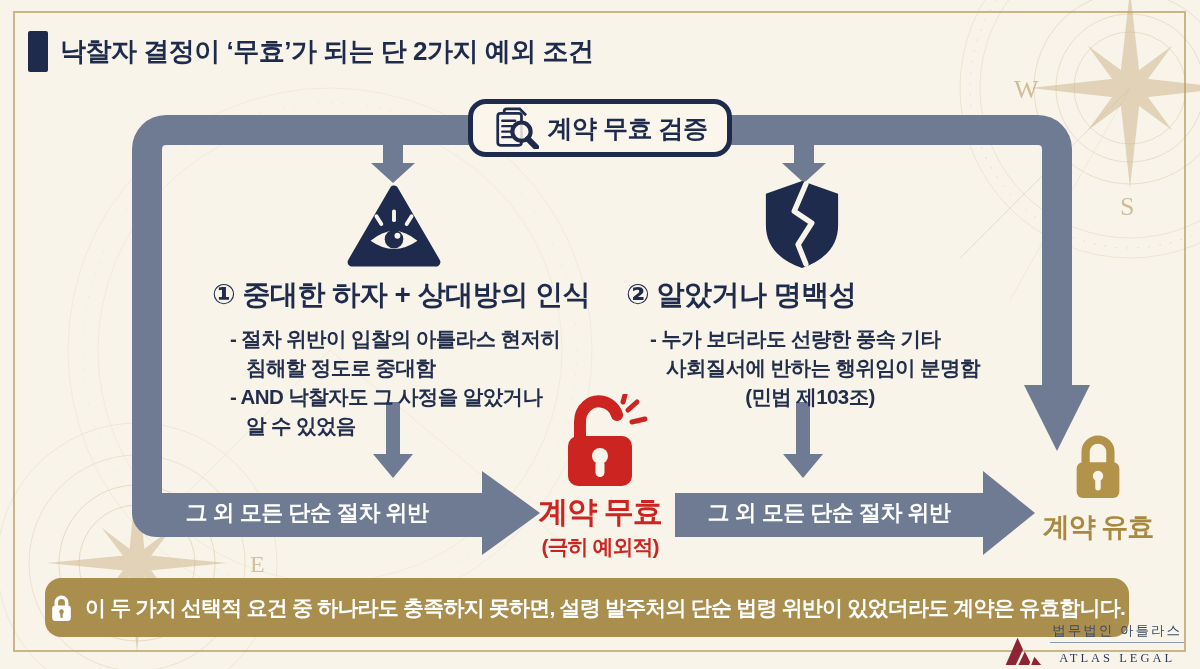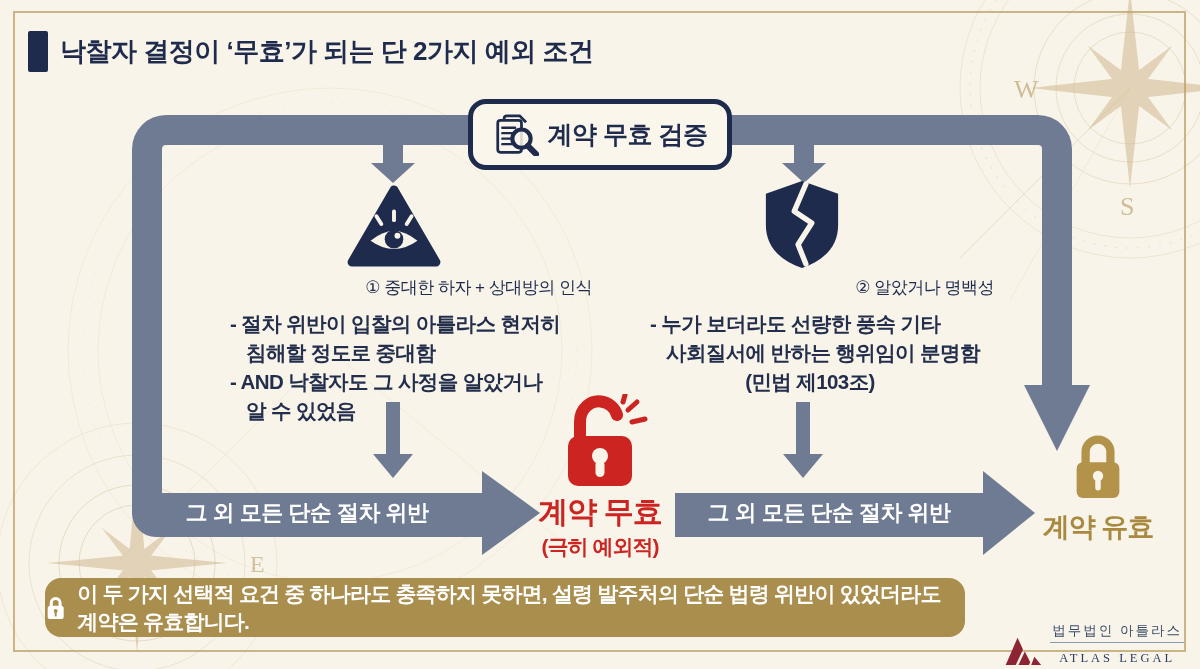--- a/index.html
+++ b/index.html
@@ -43,49 +43,49 @@
   .head-right{position:absolute;width:0;height:0;border-style:solid;border-color:transparent;
               border-left-color:var(--gray);}
 
   .big-arrow-body{position:absolute;top:493px;height:44px;background:var(--gray);
                   color:#fff;font-size:22px;font-weight:700;text-align:center;line-height:40px;
                   letter-spacing:-0.5px;}
   .arrow1-body{left:132px;width:350px;border-bottom-left-radius:24px;}
   .arrow2-body{left:675px;width:308px;}
 
   
-  .badge{position:absolute;left:468px;top:99px;width:264px;height:71px;background:var(--cream);
+  .badge{position:absolute;left:468px;top:99px;width:264px;height:58px;background:var(--cream);
          border:5px solid var(--navy);border-radius:18px;display:flex;align-items:center;
          justify-content:center;gap:9px;z-index:6;}
   .badge-label{font-size:25px;font-weight:800;color:var(--navy);letter-spacing:-0.5px;}
 
   
   .icon-abs{position:absolute;}
 
   
   .branch{position:absolute;color:var(--ink);}
-  .branch-h{font-size:17px;font-weight:400;color:var(--navy);text-align:right;letter-spacing:-0.5px;}
+  .branch-h{font-size:28px;font-weight:700;color:var(--navy);text-align:left;letter-spacing:-0.5px;}
   .branch-lines{margin-top:10px;font-size:20.5px;font-weight:600;line-height:29px;letter-spacing:-0.6px;}
   .b1{left:212px;top:276px;width:380px;}
   .b1 .branch-lines{padding-left:18px;}
   .b2{left:626px;top:276px;width:368px;}
   .b2 .branch-lines{padding-left:24px;}
   .line-indent{padding-left:16px;}
   .line-center{text-align:center;padding-left:0;margin-left:-24px;width:368px;}
 
   
   .result{position:absolute;text-align:center;}
   .res-invalid{left:518px;top:394px;width:164px;z-index:4;}
   .res-invalid .res-title{font-size:30px;font-weight:800;color:var(--red);margin-top:2px;letter-spacing:-1px;}
   .res-invalid .res-sub{font-size:21px;font-weight:700;color:var(--red);letter-spacing:-1px;}
   .res-valid{left:1033px;top:428px;width:130px;z-index:4;}
   .res-valid .res-title{font-size:27px;font-weight:800;color:var(--gold-text);margin-top:3px;letter-spacing:-1px;}
 
   
-  .banner{position:absolute;left:45px;top:578px;width:920px;height:59px;background:var(--banner-gold);
+  .banner{position:absolute;left:45px;top:578px;width:1084px;height:59px;background:var(--banner-gold);
           border-radius:16px;display:flex;align-items:center;justify-content:center;gap:11px;z-index:7;}
   .banner-text{color:#fff;font-size:21px;font-weight:700;letter-spacing:-0.8px;}
 
   
   .footer{position:absolute;right:16px;bottom:3px;display:flex;align-items:flex-end;gap:7px;z-index:8;}
   .footer-text{text-align:center;}
   .firm-kr{font-size:13.5px;color:#3a4a66;letter-spacing:2px;padding:0 2px 2px 2px;}
   .firm-en{font-size:12.5px;color:#2c3c60;letter-spacing:3px;border-top:1.5px solid #8d99ad;
            padding-top:8px;font-family:"Liberation Serif","DejaVu Serif",serif;}
 </style>

